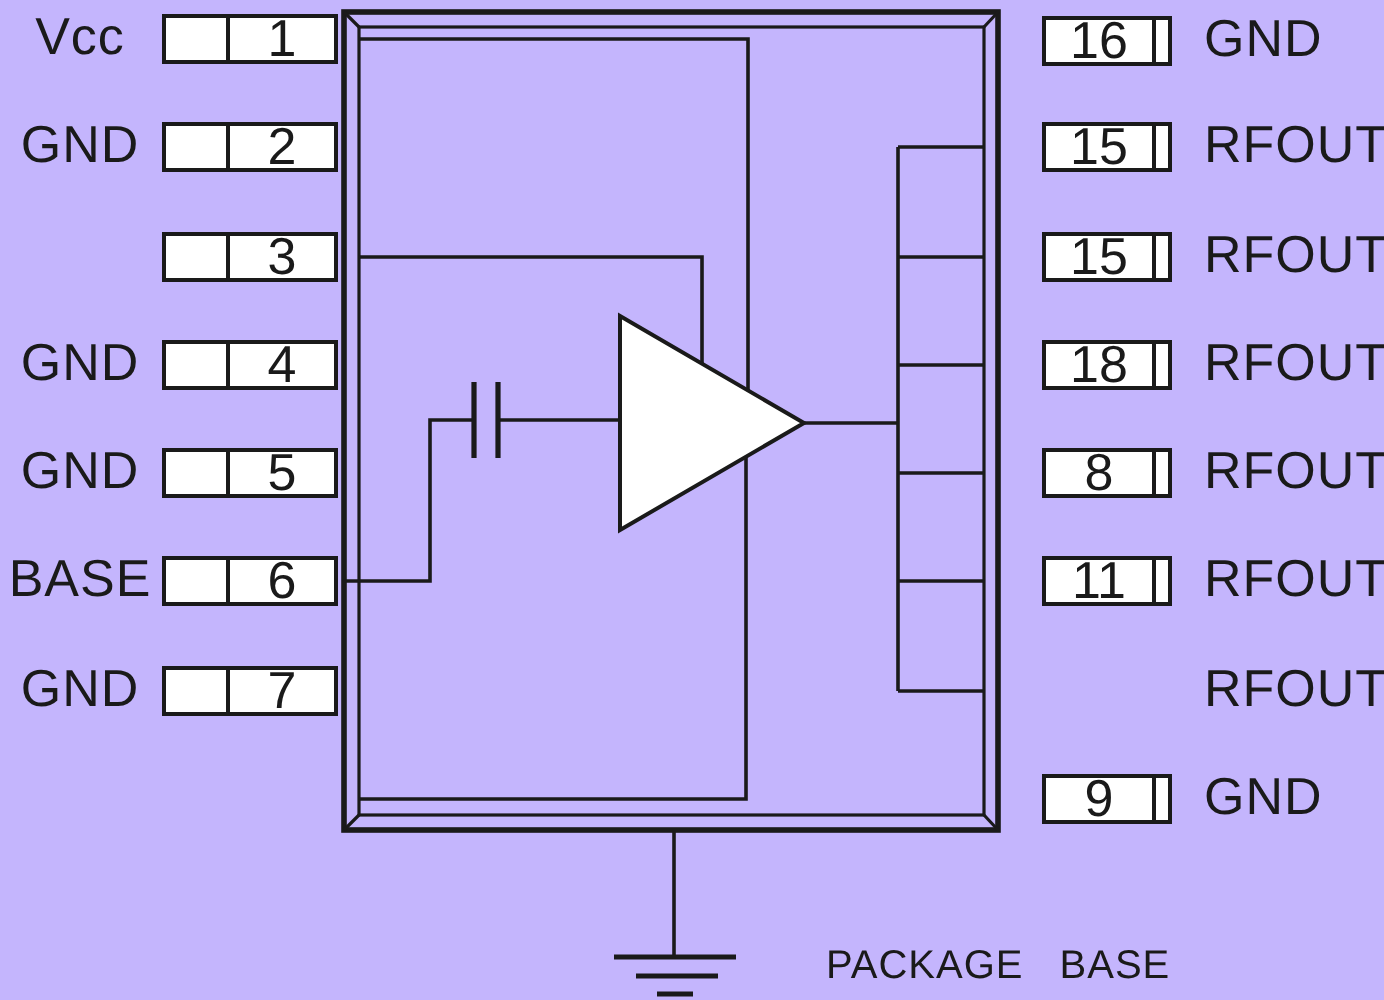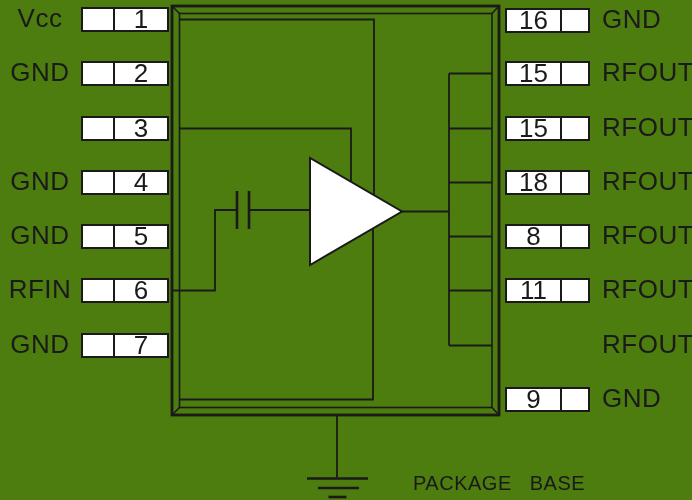--- a/index.html
+++ b/index.html
@@ -1,28 +1,28 @@
 <!DOCTYPE html>
 <html><head>
 <meta charset="utf-8">
 <style>
   html,body{margin:0;padding:0;background:#fff;}
   #stage{
-    position:relative;width:692px;height:500px;background:#4d7c0f;
+    position:relative;width:692px;height:500px;background:#c4b5fd;
     font-family:"Liberation Sans", sans-serif;color:#1a1a1a;overflow:hidden;
   }
   #schematic-svg{position:absolute;left:0;top:0;}
   .pin-row{position:absolute;left:0;width:692px;height:25px;font-size:26px;line-height:25px;}
   
   .llabel{position:absolute;left:0;top:-1px;width:80px;text-align:center;letter-spacing:0.5px;white-space:nowrap;}
   .lbox{position:absolute;left:81px;top:0;width:88px;height:25px;border:2px solid #1a1a1a;box-sizing:border-box;background:#fff;}
   .lbox .sep{position:absolute;left:30px;top:0;bottom:0;width:2px;background:#1a1a1a;}
   .lbox .num{position:absolute;left:32px;right:0;top:-2px;height:25px;text-align:center;line-height:25px;}
   
-  .rbox{position:absolute;left:505px;top:0;width:85px;height:25px;border:2px solid #1a1a1a;box-sizing:border-box;background:#fff;}
+  .rbox{position:absolute;left:521px;top:0;width:65px;height:25px;border:2px solid #1a1a1a;box-sizing:border-box;background:#fff;}
   .rbox .sep{position:absolute;left:53px;top:0;bottom:0;width:2px;background:#1a1a1a;}
   .rbox .num{position:absolute;left:0;width:53px;top:-2px;height:25px;text-align:center;line-height:25px;}
   .rlabel{position:absolute;left:602px;top:-1px;white-space:nowrap;letter-spacing:0.5px;}
   #package-base-label{
     position:absolute;left:413px;top:468px;font-size:20px;line-height:30px;
     letter-spacing:0.5px;word-spacing:12px;white-space:nowrap;
   }
 </style>
 </head>
 <body>
@@ -102,21 +102,21 @@
       </span>
   </div>
   <div class="pin-row" style="top:224px">
     <span class="llabel">GND</span>
     <span class="lbox">
         <span class="sep"></span>
         <span class="num">5</span>
       </span>
   </div>
   <div class="pin-row" style="top:278px">
-    <span class="llabel">RFIN</span>
+    <span class="llabel">BASE</span>
     <span class="lbox">
         <span class="sep"></span>
         <span class="num">6</span>
       </span>
   </div>
   <div class="pin-row" style="top:333px">
     <span class="llabel">GND</span>
     <span class="lbox">
         <span class="sep"></span>
         <span class="num">7</span>

